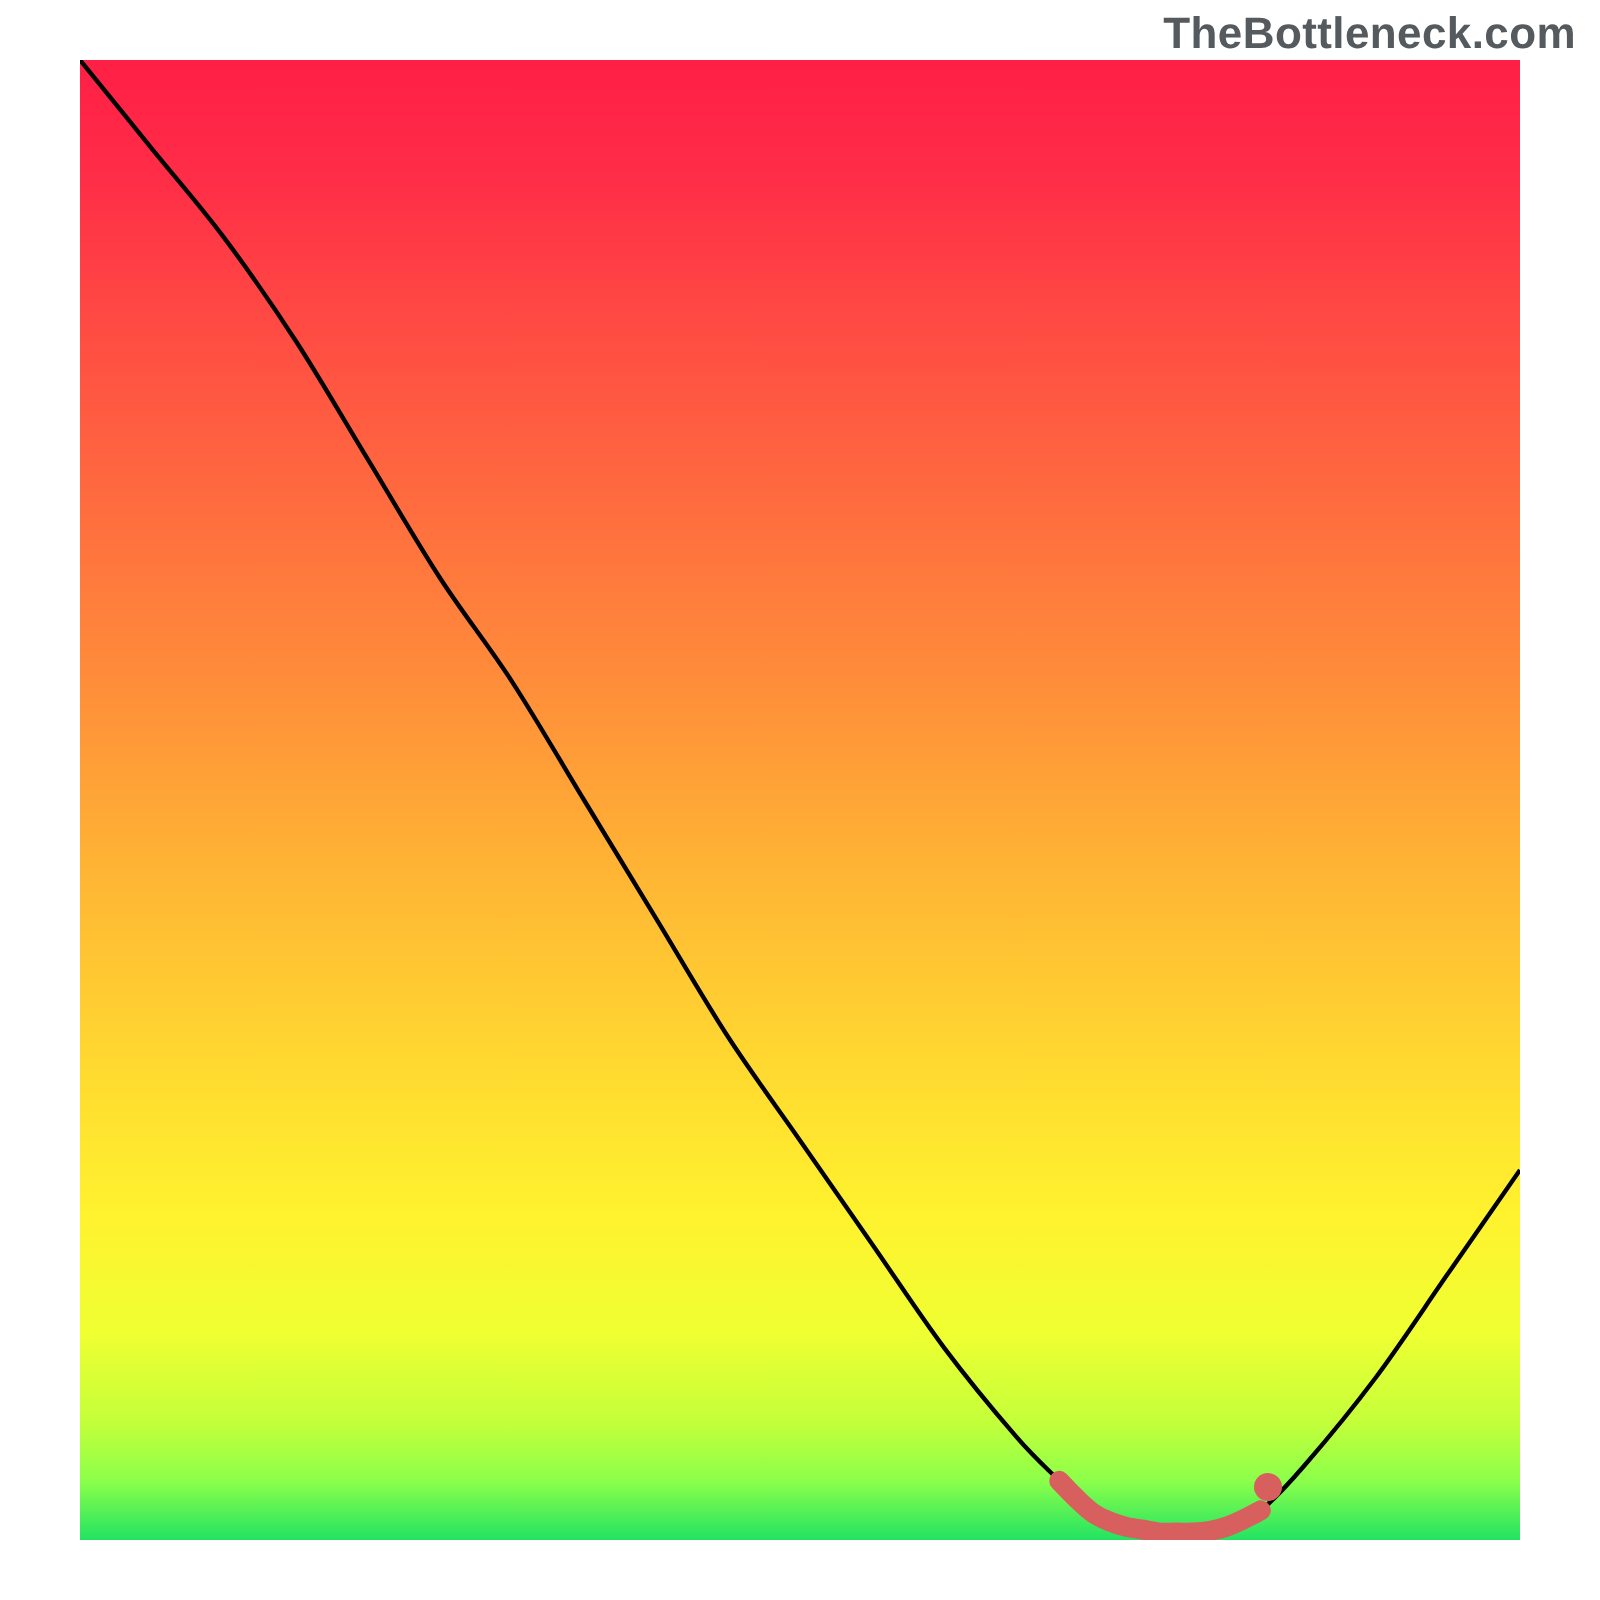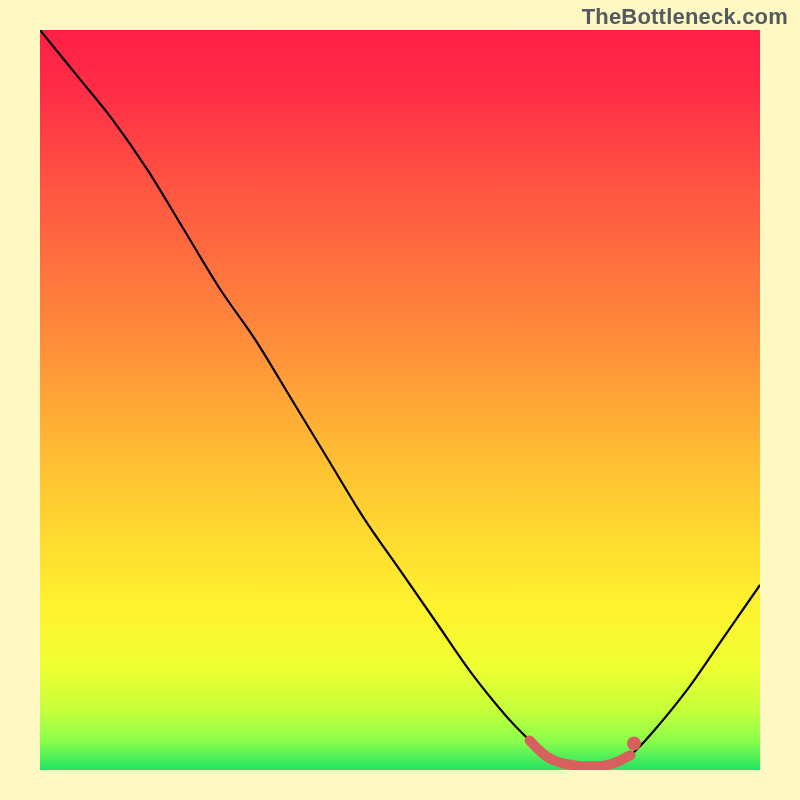--- a/index.html
+++ b/index.html
@@ -17,21 +17,21 @@
     right: 12px;
     color: #555a5f;
     font-size: 22px;
     font-weight: 600;
     letter-spacing: 0.2px;
     z-index: 10;
   }
   .outer {
     position: absolute;
     inset: 0;
-    background: #fef9c3;
+    background: #ffffff;
   }
   .plot-wrap {
     position: absolute;
     left: 40px;
     top: 30px;
     width: 720px;
     height: 740px;
   }
   svg {
     display: block;

